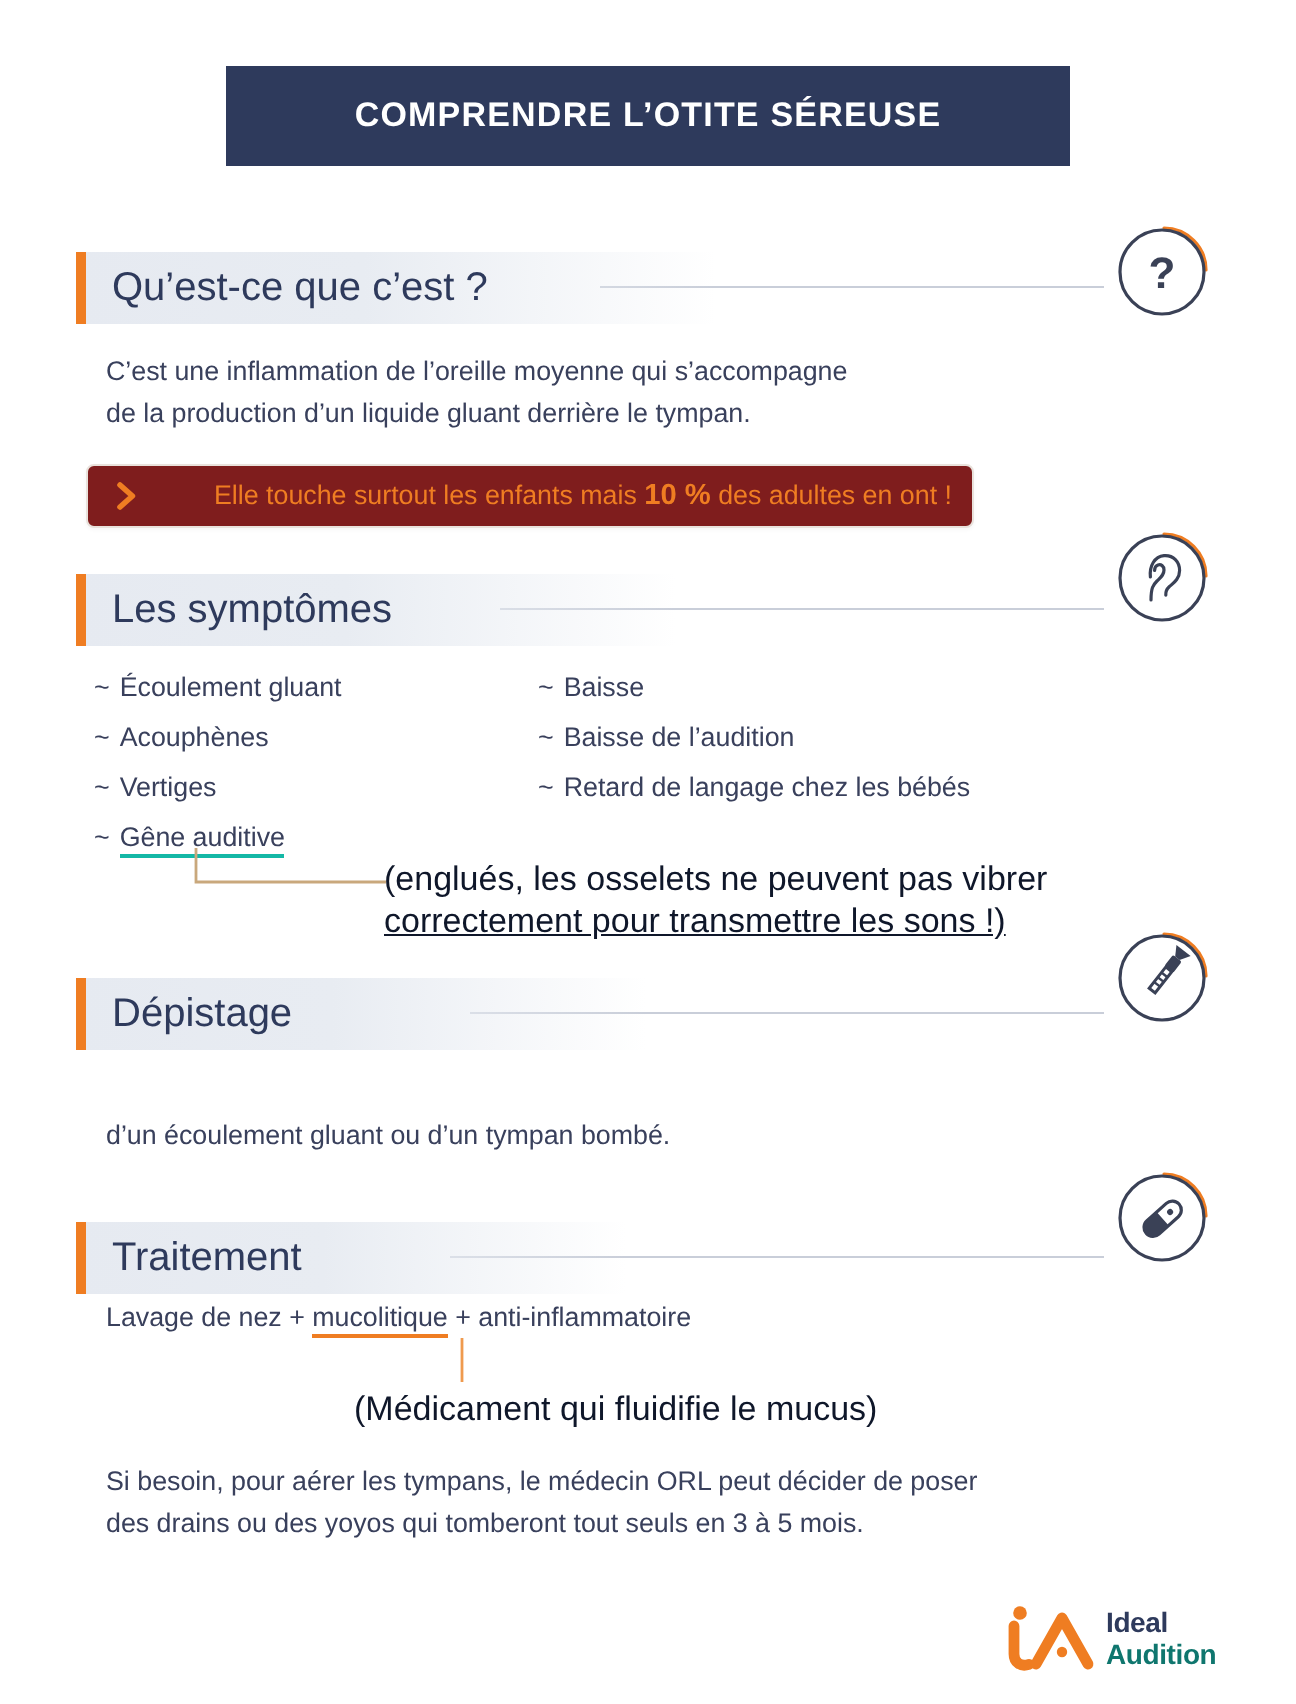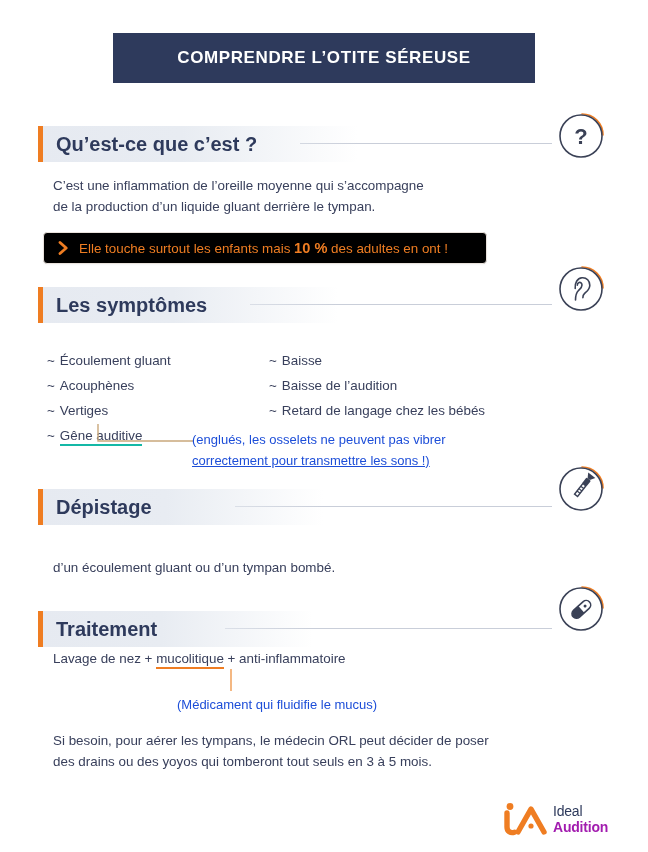--- a/index.html
+++ b/index.html
@@ -49,21 +49,21 @@
   }
   .section-head .bar {
     width: 5px;
     height: 36px;
     background: #ef7d22;
     flex: 0 0 5px;
   }
   .section-head .head-text {
     color: #2e3a5c;
     font-size: 20px;
-    font-weight: bold;
+    font-weight: normal;
     padding-left: 13px;
     white-space: nowrap;
   }
 
   
   .head-line {
     position: absolute;
     height: 1px;
     background: #c9ced9;
   }
@@ -79,24 +79,25 @@
 
   
   .callout {
     position: absolute;
     left: 43px;
     top: 232px;
     width: 444px;
     height: 32px;
     border: 1px solid #e9e2dc;
     border-radius: 4px;
-    background: #000000;
+    background: #7f1d1d;
     display: flex;
     align-items: center;
     box-shadow: 0 1px 2px rgba(0,0,0,0.035);
+    gap: 28px;
   }
   .callout .chev {
     margin-left: 14px;
     margin-right: 10px;
     width: 11px;
     height: 14px;
     flex: 0 0 11px;
   }
   .callout .callout-text {
     color: #ef7d22;
@@ -104,21 +105,21 @@
     white-space: nowrap;
   }
   .callout .callout-text b {
     font-weight: bold;
     font-size: 14.6px;
   }
 
   
   .sym-col {
     position: absolute;
-    top: 348px;
+    top: 331px;
   }
   .sym-col.left  { left: 47px; }
   .sym-col.right { left: 269px; }
   .sym-item {
     color: #39405c;
     font-size: 13.4px;
     line-height: 25px;
     white-space: nowrap;
   }
   .sym-item .tilde {
@@ -126,22 +127,22 @@
     margin-right: 5px;
   }
   .sym-item.underlined .label {
     border-bottom: 2px solid #14b8a6;
     padding-bottom: 1px;
   }
 
   
   .annot {
     position: absolute;
-    color: #1d4ed8;
-    font-size: 13px;
+    color: #0f172a;
+    font-size: 17px;
     line-height: 21px;
     white-space: nowrap;
   }
 
   
   .icon-badge {
     position: absolute;
     width: 48px;
     height: 48px;
   }
@@ -157,26 +158,26 @@
   .logo-words {
     position: absolute;
     left: 553px;
     top: 803px;
     line-height: 16px;
   }
   .logo-words .w1 {
     display: block;
     color: #2e3a5c;
     font-size: 14px;
-    font-weight: normal;
+    font-weight: bold;
     letter-spacing: -0.2px;
   }
   .logo-words .w2 {
     display: block;
-    color: #a21caf;
+    color: #0f766e;
     font-size: 14px;
     font-weight: bold;
     letter-spacing: -0.2px;
   }
 </style>
 </head>
 <body>
 
 <div class="page">
 

